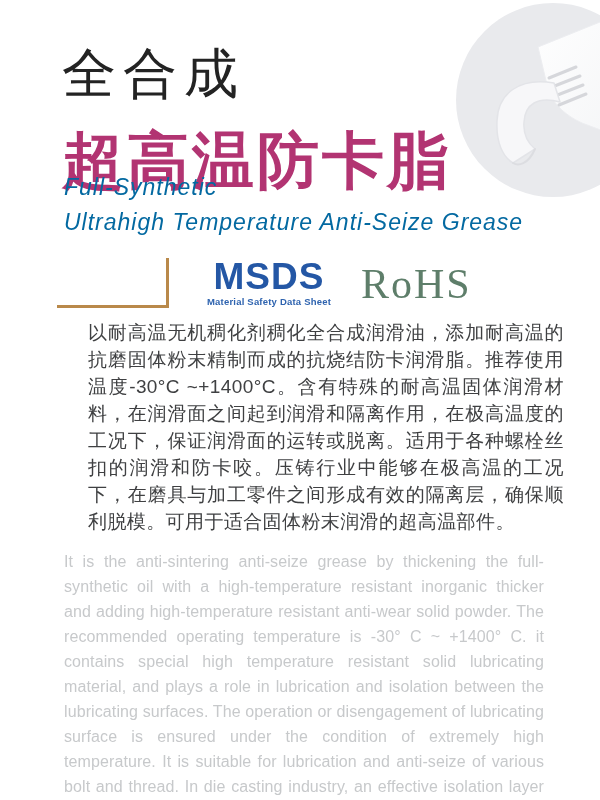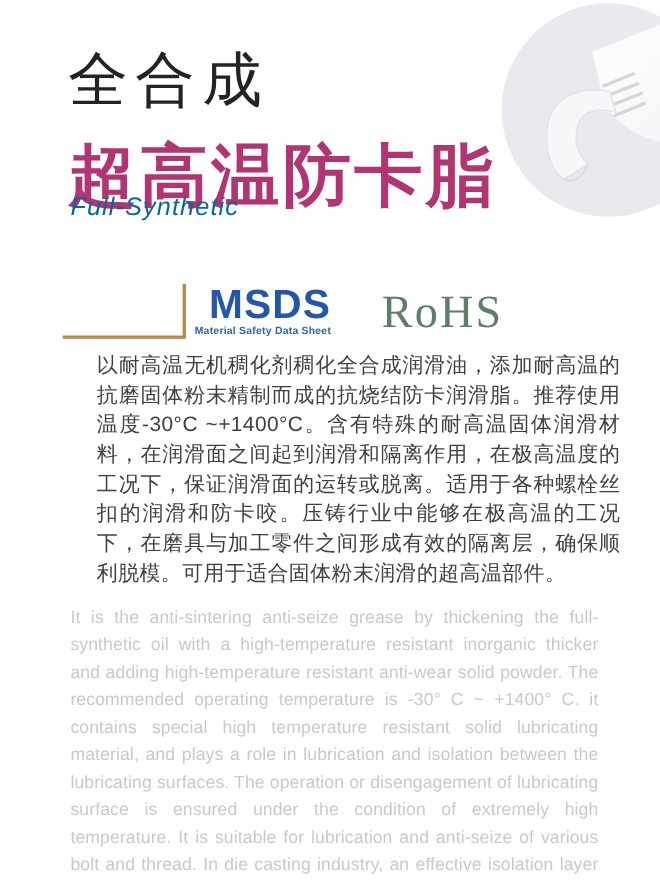--- a/index.html
+++ b/index.html
@@ -34,33 +34,33 @@
     display:flex;align-items:flex-end;
   }
   .sgs-logo{position:relative;width:112px;height:54px;}
   .sgs-text{
     position:absolute;right:8px;bottom:4px;
     font-size:38px;font-weight:700;letter-spacing:-1px;
     color:#6d6e71;line-height:38px;
   }
   .sgs-line-h{position:absolute;left:0;bottom:0;width:110px;height:3px;background:#b9894a;}
   .sgs-line-v{position:absolute;right:0;bottom:0;width:3px;height:50px;background:#b9894a;}
-  .msds-logo{margin-left:8px;display:flex;flex-direction:column;align-items:flex-end;padding-bottom:1px;}
+  .msds-logo{margin-left:38px;display:flex;flex-direction:column;align-items:center;padding-bottom:1px;}
   .msds-text{
     font-size:37px;font-weight:800;color:#2457a5;
     letter-spacing:1px;line-height:36px;
   }
   .msds-sub{
     font-size:9.5px;color:#2e63af;letter-spacing:0.2px;
     margin-top:1px;font-weight:700;
   }
   .rohs-logo{margin-left:30px;padding-bottom:4px;}
   .rohs-text{
     font-family:"Liberation Serif", serif;
-    font-size:42px;line-height:40px;color:#5e7e6a;letter-spacing:2px;margin-left:16px;
+    font-size:42px;line-height:40px;color:#5e7e6a;letter-spacing:2px;
   }
   
   .desc-cn{
     position:absolute;left:64px;top:319px;width:476px;
     font-size:19px;line-height:27px;color:#3f4042;
     text-align:justify;letter-spacing:0.4px;margin-left:24px;
   }
   .desc-en{
     position:absolute;left:64px;top:549px;width:480px;
     font-size:16px;line-height:25px;color:#c7c9cb;
@@ -95,20 +95,21 @@
       <path d="M124 98 C 90 92 68 108 67 136 C 66 158 73 172 83 178 L 105 164 C 97 157 93 149 94 137 C 95 119 108 111 130 117 Z" fill="#f7f7f9" stroke="#e3e4e8" stroke-width="1.5" stroke-linejoin="round"></path>
       <path d="M83 178 C 88 181 98 180 105 164" fill="none" stroke="#dcdde1" stroke-width="2" stroke-linecap="round"></path>
     </svg>
   </div>
 
   <div class="title-cn">全合成</div>
   <div class="title-cn-accent">超高温防卡脂</div>
 
   <div class="subtitle-en">
     <div>Full-Synthetic</div>
+    <div>Ultrahigh Temperature Anti-Seize Grease</div>
   </div>
 
   <div class="certs">
     <div class="sgs-logo">
       <span class="sgs-line-h"></span>
       <span class="sgs-line-v"></span>
     </div>
     <div class="msds-logo">
       <span class="msds-text">MSDS</span>
       <span class="msds-sub">Material Safety Data Sheet</span>

